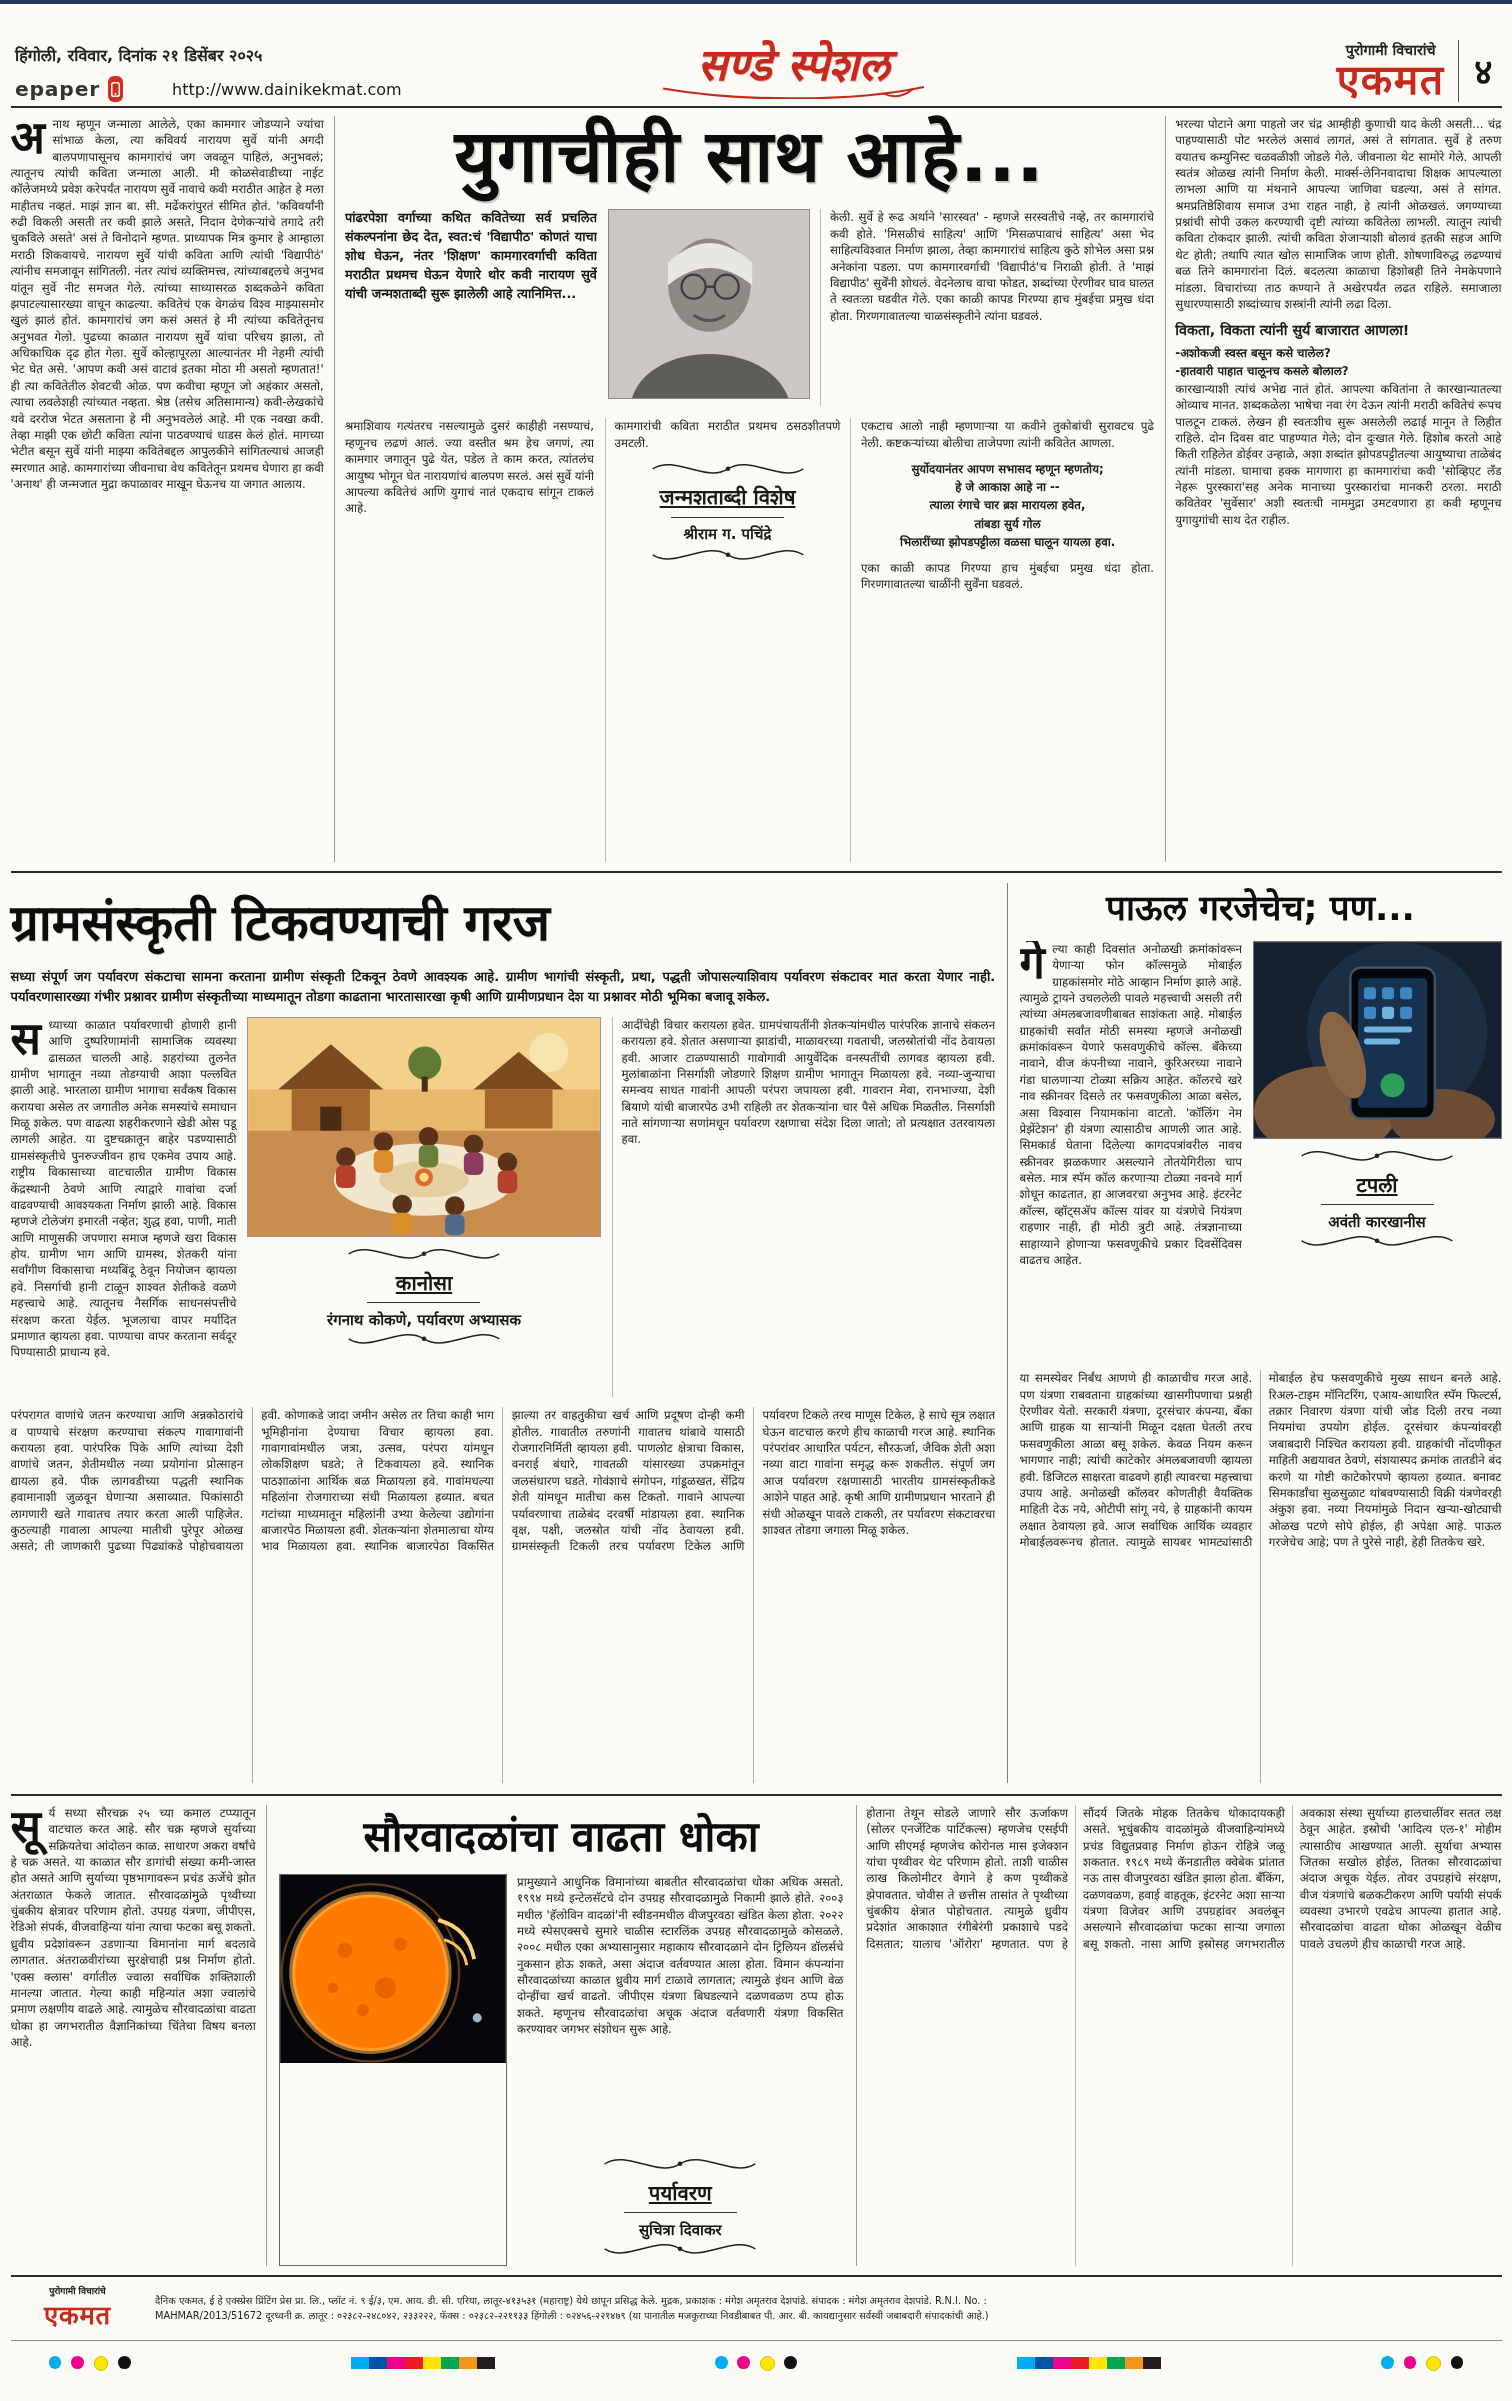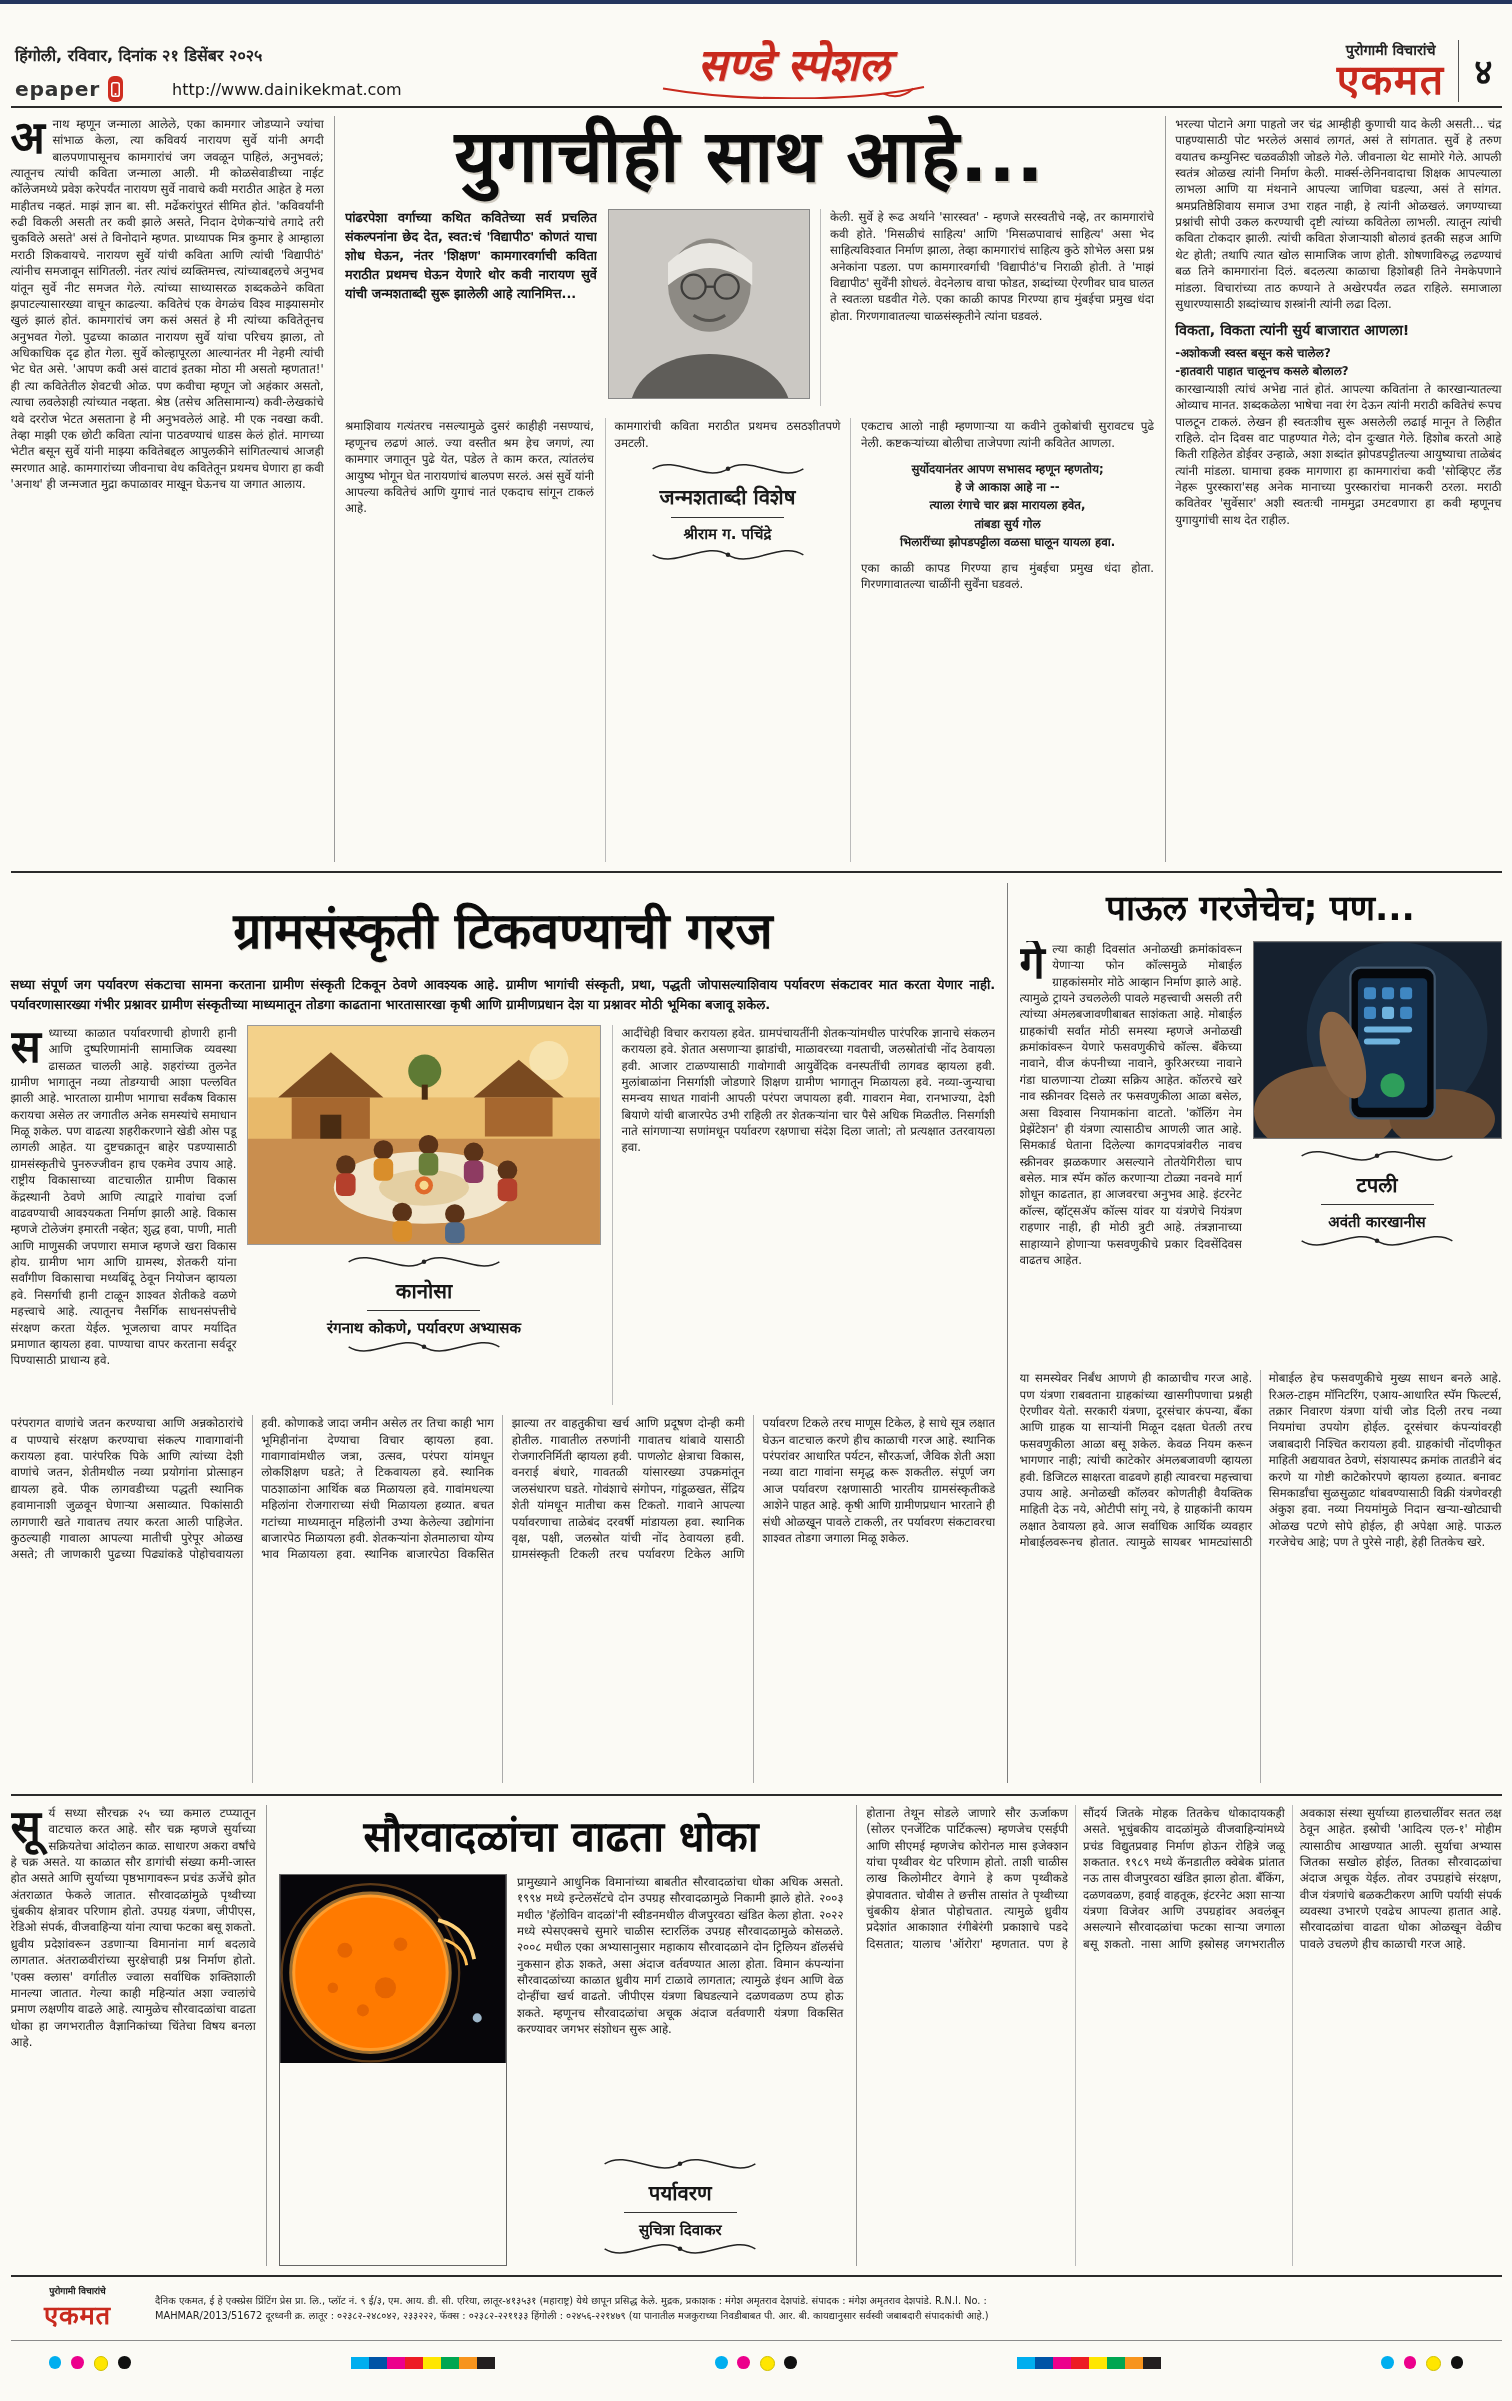--- a/index.html
+++ b/index.html
@@ -26,21 +26,21 @@
   .pageno{font-size:35px;font-weight:700;border-left:1.5px solid #555;padding:7.5px 4.5px 7.5px 15px;}
   
   .body-txt{font-size:11.7px;line-height:1.40;text-align:justify;color:#1b1b1b;}
   .dropcap{float:left;font-size:45px;line-height:.82;font-weight:800;padding:4.5px 7.5px 0 0;color:#111;}
   h1,h2{font-family:"DejaVu Sans",sans-serif;color:#0c0c0c;margin:0;}
   .poem{font-weight:700;white-space:pre-line;font-size:11.7px;line-height:1.55;margin:9px 1.5px;break-inside:avoid;}
   .poem.center{text-align:center;}
   .subhead{font-weight:800;font-size:14.3px;margin:9px 0 4.5px;line-height:1.35;}
   .qline{font-weight:700;font-size:11.7px;margin:1.5px 0;}
   .author-box{display:flex;flex-direction:column;align-items:center;text-align:center;padding:7.5px 4.5px;break-inside:avoid;}
-  .author-box .kicker{font-size:20.3px;font-weight:800;margin:4.5px 0 3px;}
+  .author-box .kicker{font-size:20.3px;font-weight:800;margin:4.5px 0 3px;text-decoration:underline;}
   .author-box .rule{width:113px;border-top:1.5px solid #333;margin:3px 0 6px;}
   .author-box .author{font-size:15px;font-weight:600;}
   .flip{transform:scaleY(-1);}
   .figure{display:block;}
   
   .a1{display:grid;grid-template-columns:324px 1fr 337px;column-gap:10.5px;height:746px;border-bottom:2.3px solid #2b2b2b;padding:7.5px 0 9px;}
   .a1-left{border-right:0.8px solid #9a9a9a;padding-right:9.8px;overflow:hidden;}
   .a1-right{border-left:0.8px solid #9a9a9a;padding-left:9.8px;overflow:hidden;}
   .a1-mid{display:flex;flex-direction:column;min-width:0;}
   .a1-headline{font-size:72px;font-weight:900;text-align:center;letter-spacing:0.8px;line-height:1.05;margin:3px 0 15px;text-shadow:1.5px 1.5px 0 #cfcac0;}
@@ -48,21 +48,21 @@
   .a1-lead{width:252px;font-size:12.8px;font-weight:600;line-height:1.48;text-align:justify;overflow:hidden;}
   .a1-photo{width:200px;height:188px;background:#cfcdc8;flex:none;border:0.8px solid #888;}
   .a1-mid2{flex:1;border-left:0.8px solid #bbb;padding-left:9px;overflow:hidden;}
   .a1-row2{display:flex;gap:10.5px;margin-top:12px;flex:1;min-height:0;}
   .a1-colA{width:249px;overflow:hidden;}
   .a1-colB{width:226px;border-left:0.8px solid #bbb;border-right:0.8px solid #bbb;padding:0 9px;overflow:hidden;display:flex;flex-direction:column;}
   .a1-colC{flex:1;overflow:hidden;}
   
   .sec23{display:grid;grid-template-columns:1fr 482px;column-gap:12px;height:900px;border-bottom:2.3px solid #2b2b2b;padding:10.5px 0;}
   .a2{border-right:0.8px solid #7c7c7c;padding-right:11.3px;display:flex;flex-direction:column;min-width:0;}
-  .a2-headline{font-size:50px;font-weight:900;text-align:center;margin:12px 0 12px;text-shadow:0.8px 0.8px 0 #d8d3c9;}
+  .a2-headline{font-size:50px;font-weight:900;margin:4px 0 12px;text-shadow:0.8px 0.8px 0 #d8d3c9;}
   .a2-lead{font-size:13px;font-weight:600;line-height:1.5;text-align:justify;margin-bottom:10.5px;}
   .a2-top{display:grid;grid-template-columns:226px 354px 1fr;column-gap:10.5px;height:380px;}
   .a2-left{overflow:hidden;}
   .a2-fig{display:flex;flex-direction:column;align-items:center;}
   .a2-right{border-left:0.8px solid #bbb;padding-left:9px;overflow:hidden;}
   .a2-bottom{margin-top:10.5px;flex:1;column-count:4;column-gap:18px;column-rule:0.8px solid #aaa;overflow:hidden;}
   .a3{display:flex;flex-direction:column;min-width:0;}
   .a3-headline{font-size:35px;font-weight:900;text-align:center;margin:0 0 10.5px;}
   .a3-top{display:grid;grid-template-columns:1fr 249px;column-gap:10.5px;height:422px;}
   .a3-col1{overflow:hidden;}

